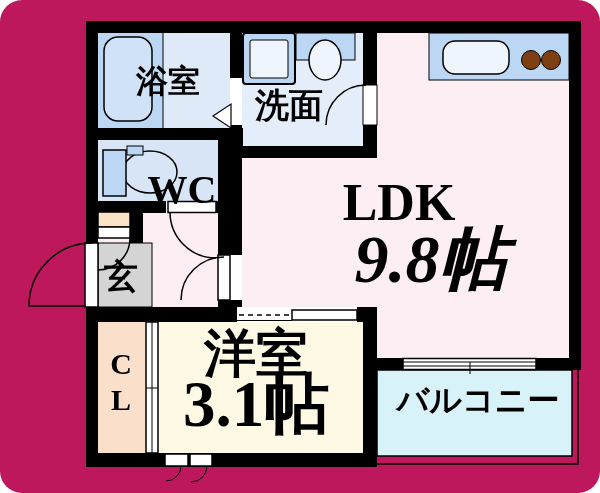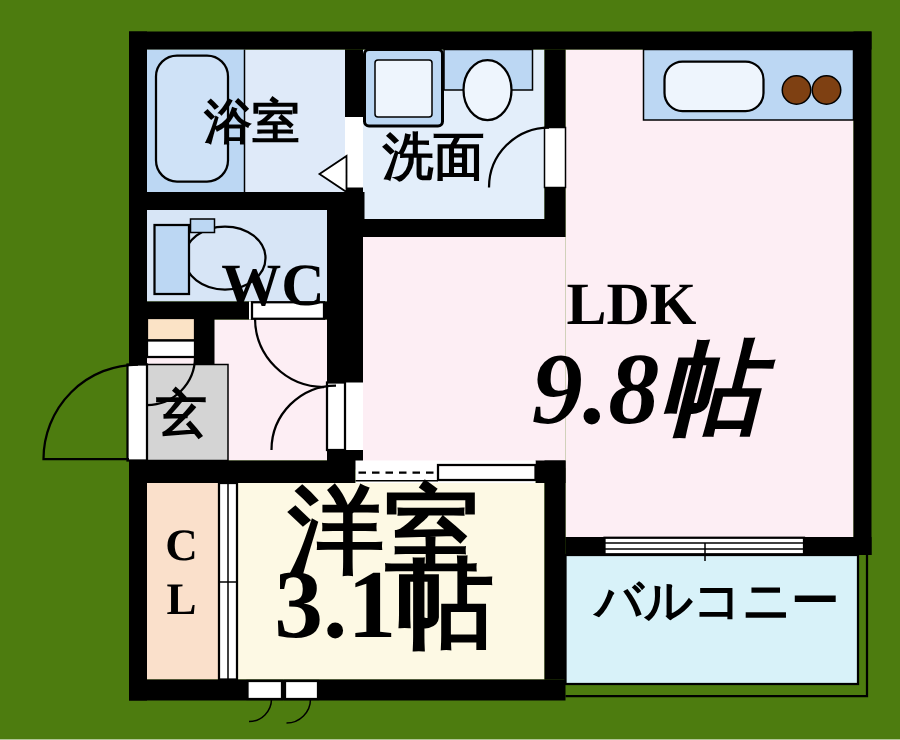--- a/index.html
+++ b/index.html
@@ -1,21 +1,22 @@
 <!DOCTYPE html>
 <html><head>
 <meta charset="utf-8">
 <style>
   html,body{margin:0;padding:0;background:#ffffff;}
   .plan{
     position:relative;
     width:600px;height:493px;
-    background:#4d7c0f;
+    background:#be185d;
     font-family:"Liberation Serif","DejaVu Serif",serif;
     overflow:hidden;
+    border-radius:22px;
   }
   .plan svg{position:absolute;left:0;top:0;}
   .lbl{
     position:absolute;
     transform:translate(-50%,-50%);
     color:#000;
     font-weight:600;
     white-space:nowrap;
     text-align:center;
     line-height:1;
@@ -134,19 +135,19 @@
 
     <path d="M 377 464 L 578 464 L 578 370" class="ln"></path>
   </svg>
 
   <div class="lbl" style="left:168px;top:81px;font-size:32px;">浴室</div>
   <div class="lbl" style="left:289px;top:106px;font-size:34px;text-align:right;">洗面</div>
   <div class="lbl" style="left:182px;top:170px;font-size:40px;margin-top:20px;">WC</div>
   <div class="lbl" style="left:121px;top:277px;font-size:34px;">玄</div>
   <div class="lbl" style="left:121px;top:364px;font-size:30px;">C</div>
   <div class="lbl" style="left:121px;top:400px;font-size:30px;">L</div>
-  <div class="lbl" style="left:421px;top:203px;font-size:40px;font-weight:700;text-align:center;">LDK</div>
+  <div class="lbl" style="left:399px;top:203px;font-size:52px;font-weight:700;text-align:center;">LDK</div>
   <div class="lbl" style="left:431px;top:259px;font-size:68px;font-weight:700;font-style:italic;">9.8帖</div>
-  <div class="lbl" style="left:256px;top:354px;font-size:64px;font-weight:700;">洋室</div>
+  <div class="lbl" style="left:256px;top:354px;font-size:52px;font-weight:700;">洋室</div>
   <div class="lbl" style="left:256px;top:404px;font-size:65px;font-weight:700;">3.1帖</div>
   <div class="lbl" style="left:478px;top:400px;font-size:32px;">バルコニー</div>
 
 </div>
 
 </body></html>

